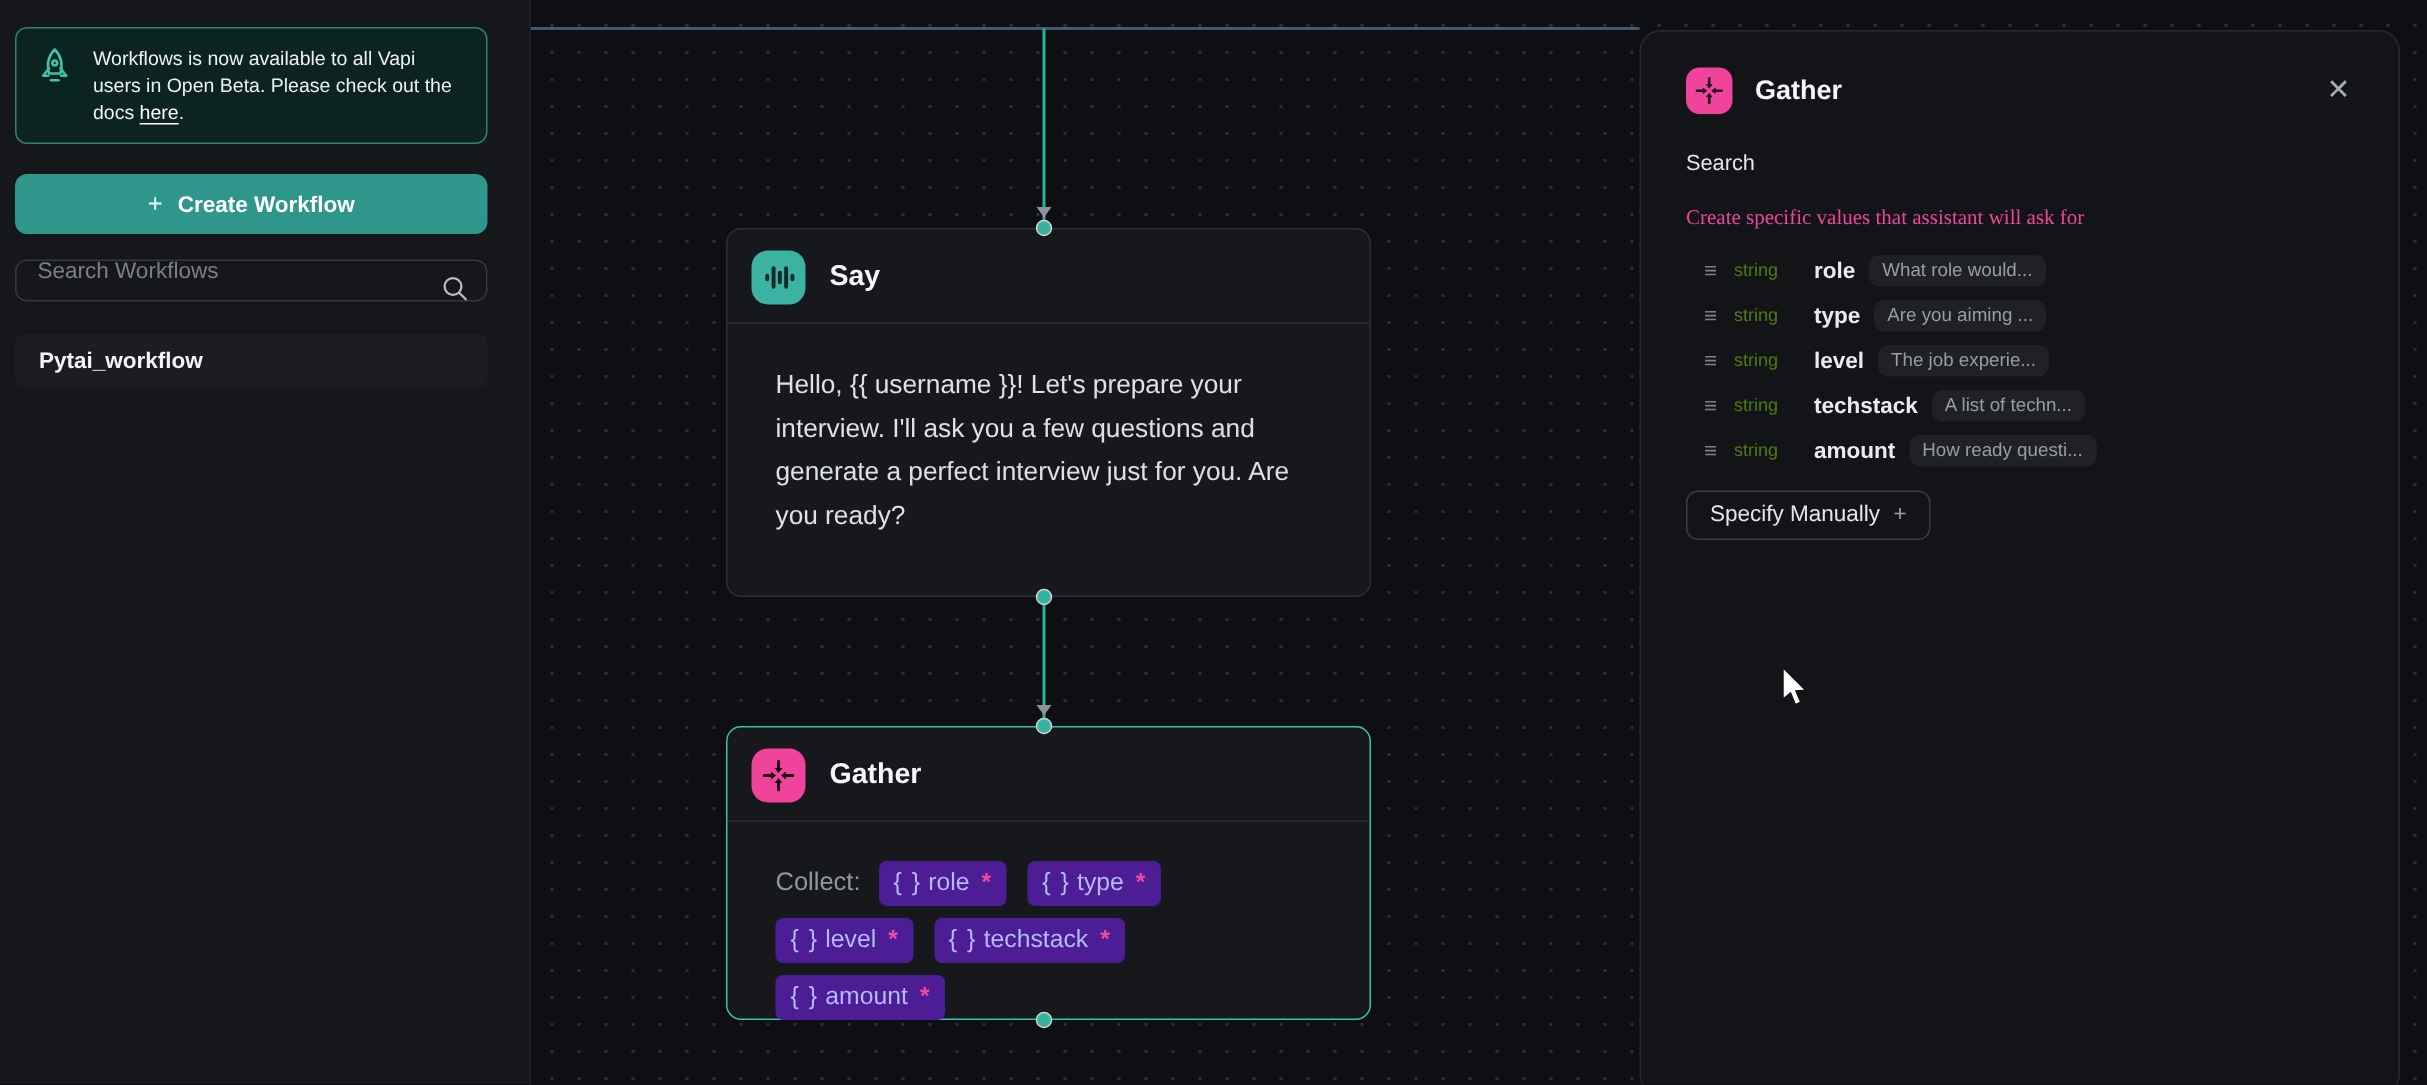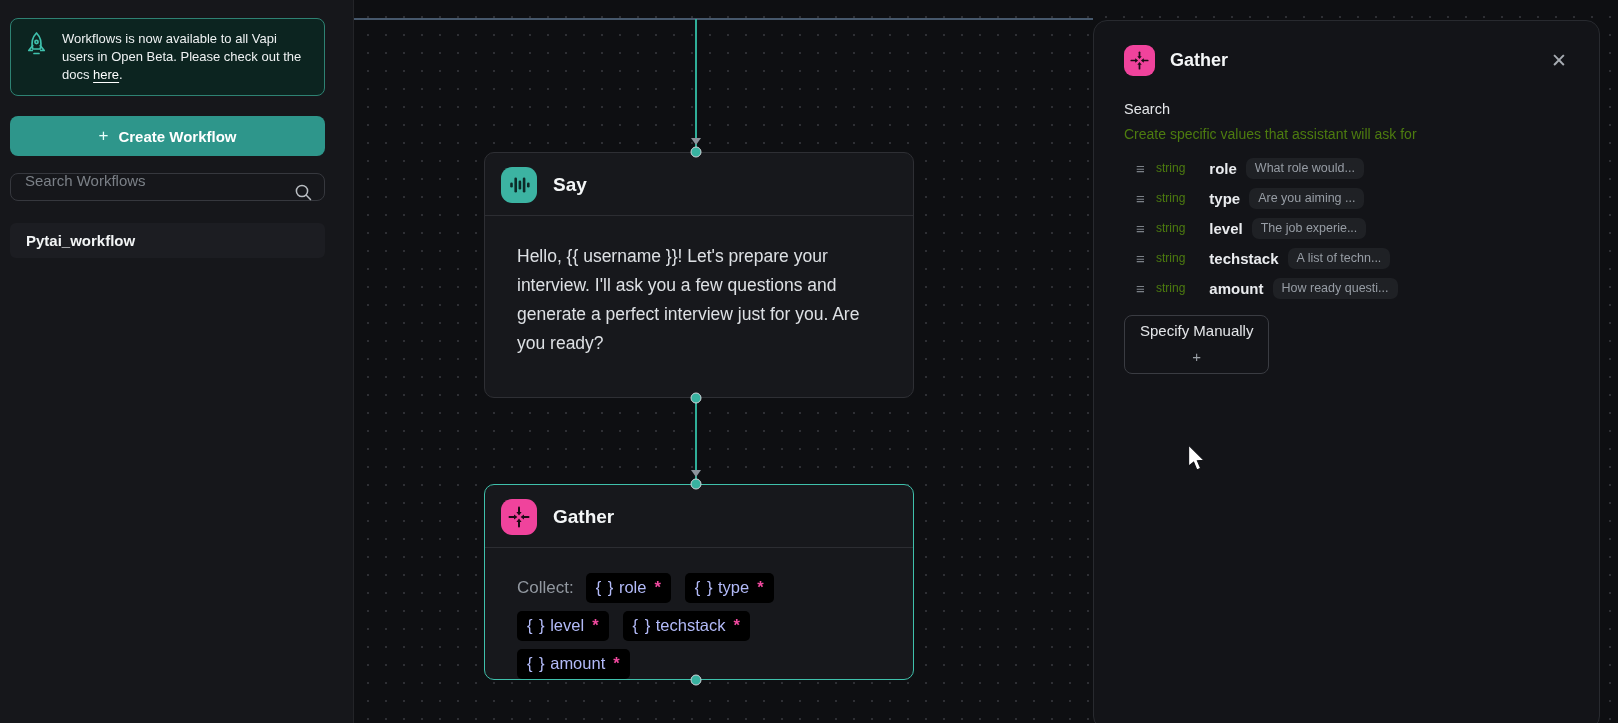--- a/index.html
+++ b/index.html
@@ -86,21 +86,21 @@
   .icon-teal { background:#3cb3a2; }
   .icon-pink { background:#f0439c; }
   .node-title { font-size:19px; font-weight:bold; color:#f4f6f7; }
   .node-divider { height:1px; background:#2c2d32; margin:0 0; }
   .say-body {
     padding:26px 32px 0 32px; font-size:17.5px; line-height:29px; color:#dde0e4;
   }
   .gather-body { padding:21px 30px 0 32px; font-size:17px; line-height:38px; }
   .collect-label { color:#9298a0; font-weight:normal; margin-right:12px; }
   .chip {
-    display:inline-block; background:#000000; color:#b2baf8;
+    display:inline-block; background:#4c1d95; color:#b2baf8;
     border-radius:5px; padding:2px 10px 4px 10px; margin-right:14px;
     font-size:16.5px; line-height:24px; white-space:nowrap; cursor:pointer;
   }
   .chip .braces { letter-spacing:1px; }
   .chip .req { color:#f1499f; margin-left:8px; font-weight:bold; }
 
   
   .panel {
     position:absolute; left:1093px; top:20px; width:507px; height:710px;
     background:#131418; border:1px solid #282a2f; border-radius:14px;
@@ -110,35 +110,35 @@
   .panel-icon {
     width:31px; height:31px; border-radius:9px; background:#f0439c;
     display:flex; align-items:center; justify-content:center;
   }
   .panel-title { font-size:18px; font-weight:bold; color:#f4f6f7; }
   .panel-close {
     margin-left:auto; background:none; border:none; cursor:pointer;
     color:#a7acb2; font-size:19px; line-height:1; font-family:inherit; padding:2px;
   }
   .section-label { margin-top:25px; font-size:14.5px; color:#e4e6e9; }
-  .section-subtitle { margin-top:9px; font-size:14px; color:#4d7c0f; }
+  .section-subtitle { margin-top:21px; font-size:14px; color:#ec4899;font-family:Liberation Serif, serif; }
   .field-rows { margin-top:11px; }
   .field-row { display:flex; align-items:center; height:30px; margin-left:12px; }
   .field-grip { color:#7c8188; font-size:15px; width:20px; }
   .field-type { color:#4d7c0f; font-size:12px; margin-right:24px; }
   .field-name { color:#e9ebee; font-size:15px; font-weight:600; margin-right:9px; }
   .field-placeholder {
     background:#1f2125; border-radius:7px; padding:3px 9px 4px 9px;
     font-size:12.5px; color:#979da5; white-space:nowrap;
   }
   .specify-btn {
     margin-top:12px; background:transparent; border:1px solid #3a3c42;
     border-radius:8px; padding:6px 15px 8px 15px; color:#e4e6e9;
     font-size:15px; cursor:pointer; font-family:inherit;
-    display:inline-flex; align-items:center; gap:9px;flex-direction:column;
+    display:inline-flex; align-items:center; gap:9px;
   }
   .specify-btn .plus { color:#9aa0a6; font-size:15px; }
 
   .cursor { position:absolute; left:1187px; top:445px; z-index:20; pointer-events:none; }
 </style>
 </head>
 <body>
 
 <aside class="sidebar">
 

